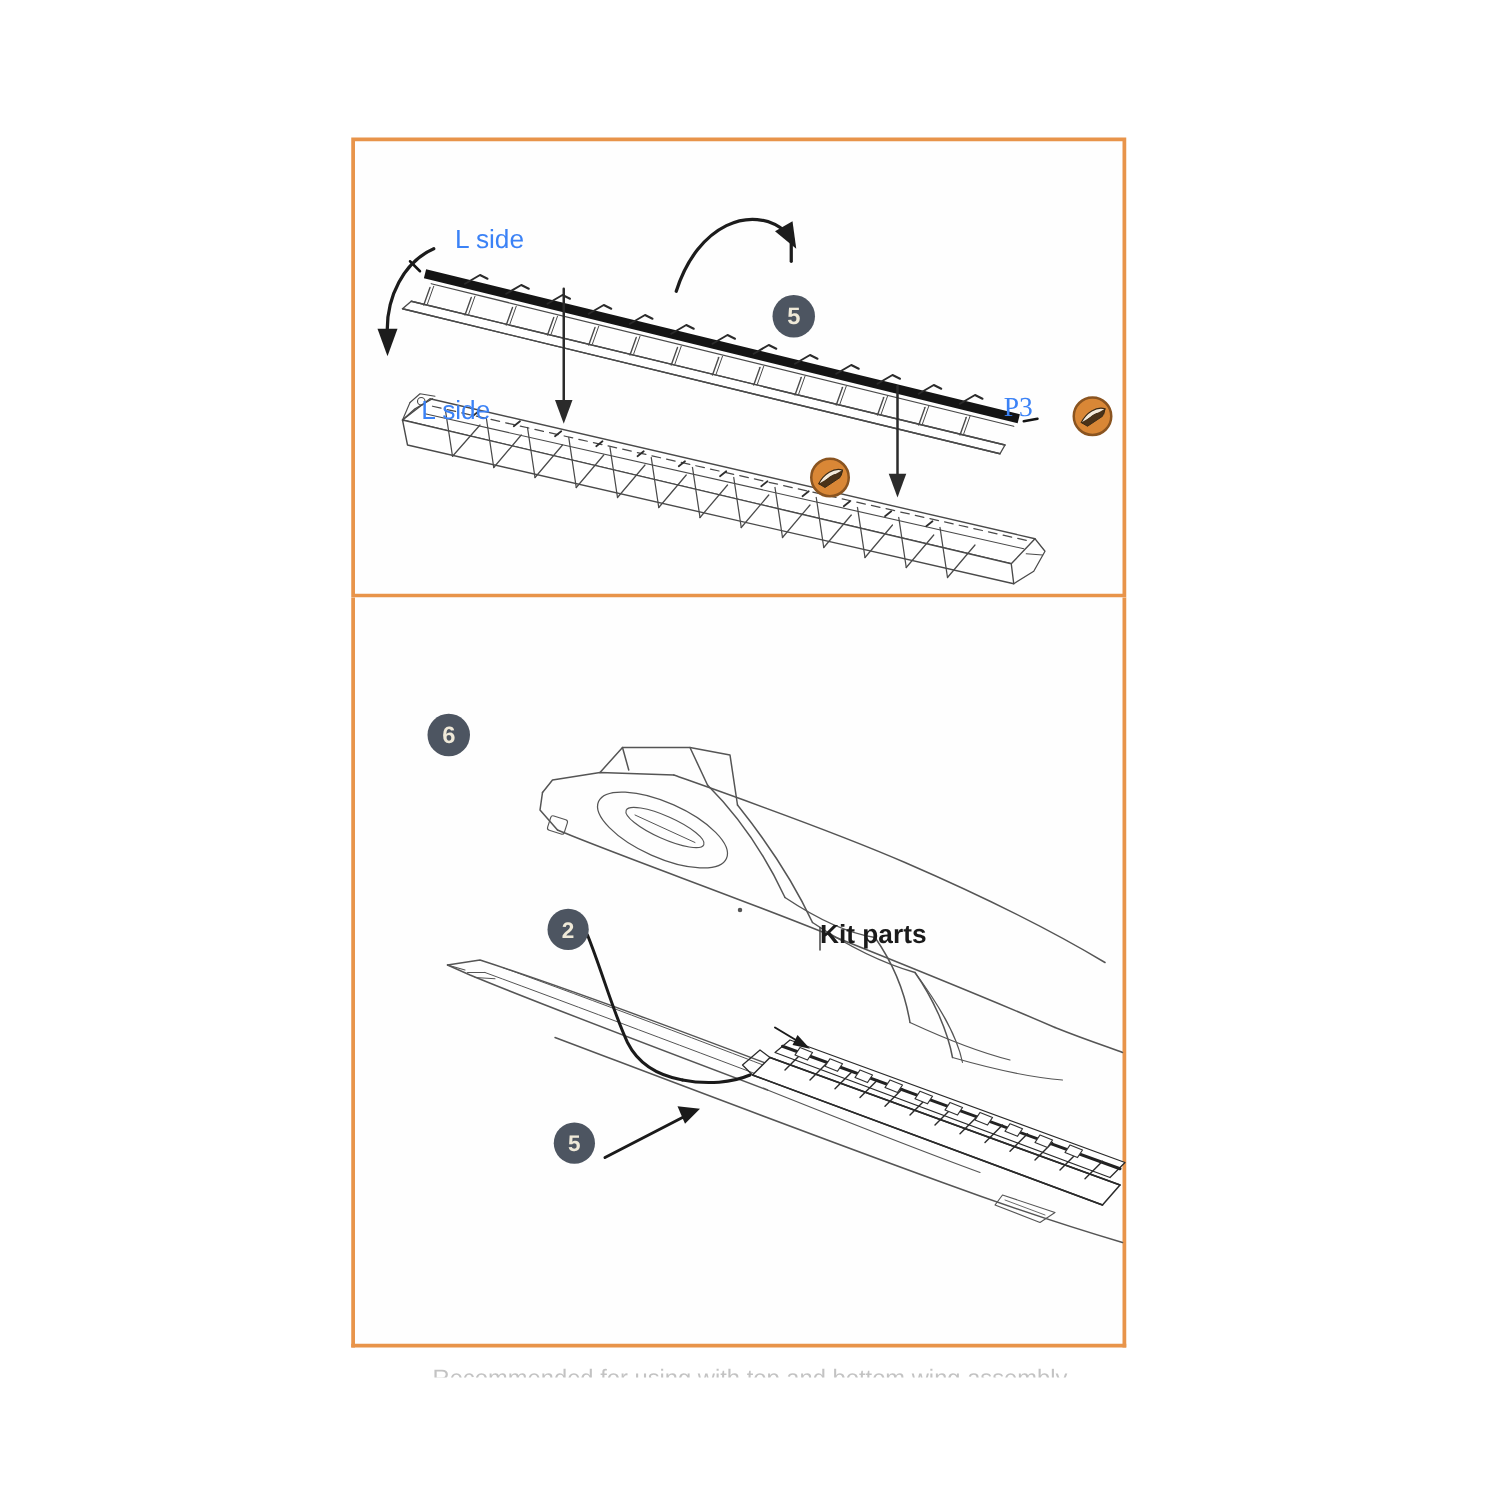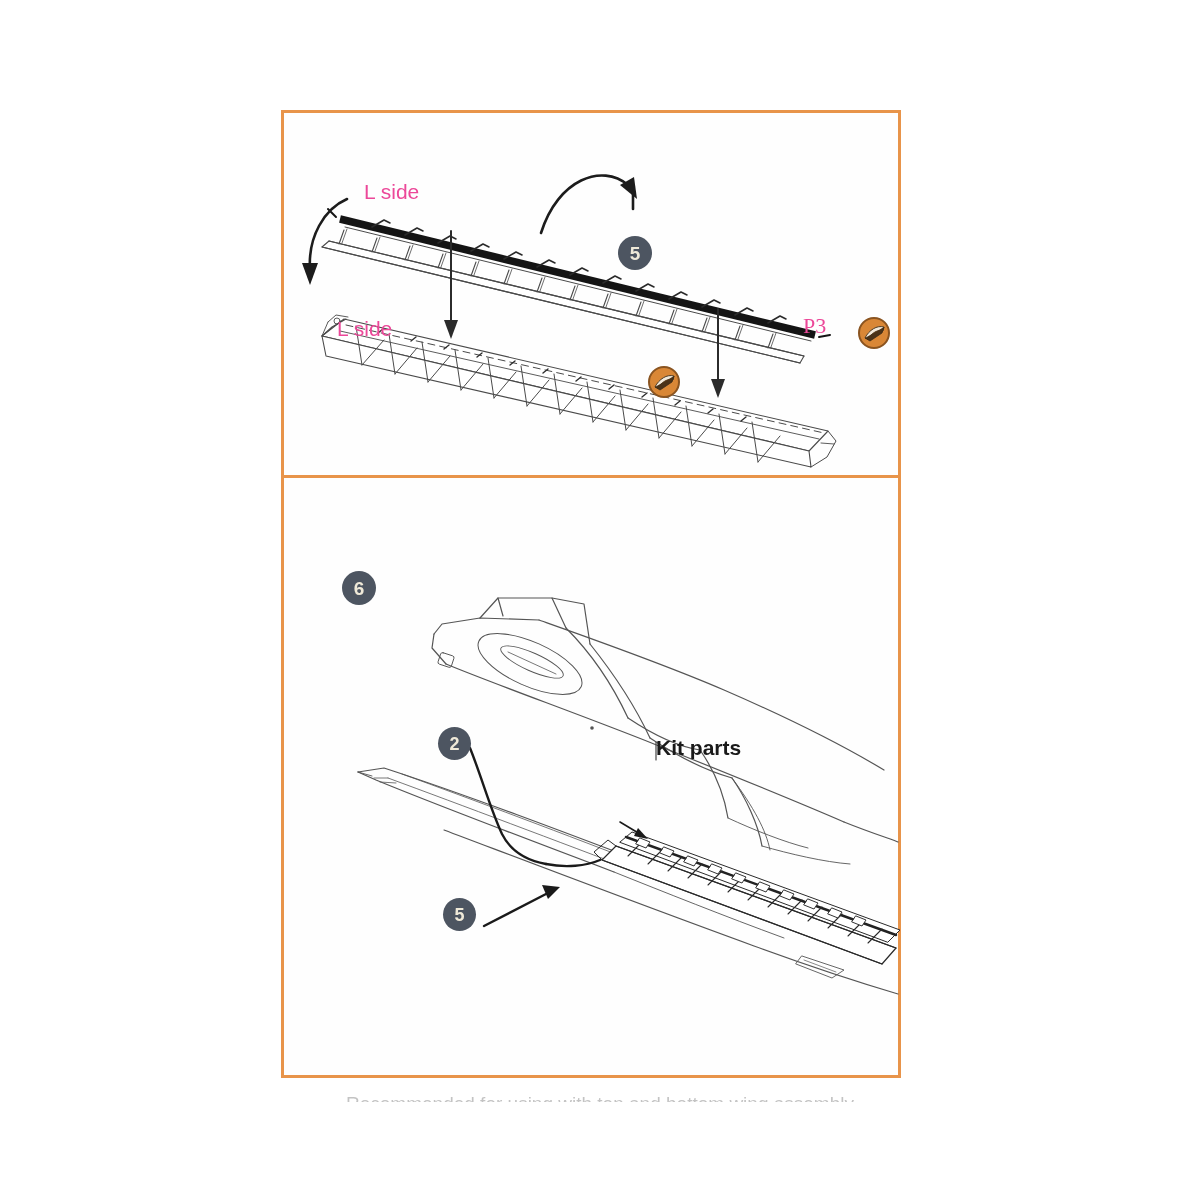--- a/index.html
+++ b/index.html
@@ -80,21 +80,21 @@
     align-items: center;
     justify-content: center;
     line-height: 1;
   }
   #badge-callout-2 { left: 438px; top: 727px; }
   #badge-callout-5 { left: 443px; top: 898px; }
 
   
   .dwg-label {
     position: absolute;
-    color: #ec4899;
+    color: #3b82f6;
     font-size: 21px;
     font-family: "Liberation Sans", sans-serif;
     white-space: nowrap;
   }
   #label-l-side-upper { left: 364px; top: 180px; }
   #label-l-side-lower { left: 337px; top: 317px; }
   #label-p3 { left: 803px; top: 313px; font-size: 22px; font-family: Liberation Serif, serif; }
   #label-kit-parts {
     left: 656px; top: 736px;
     font-size: 21px;

